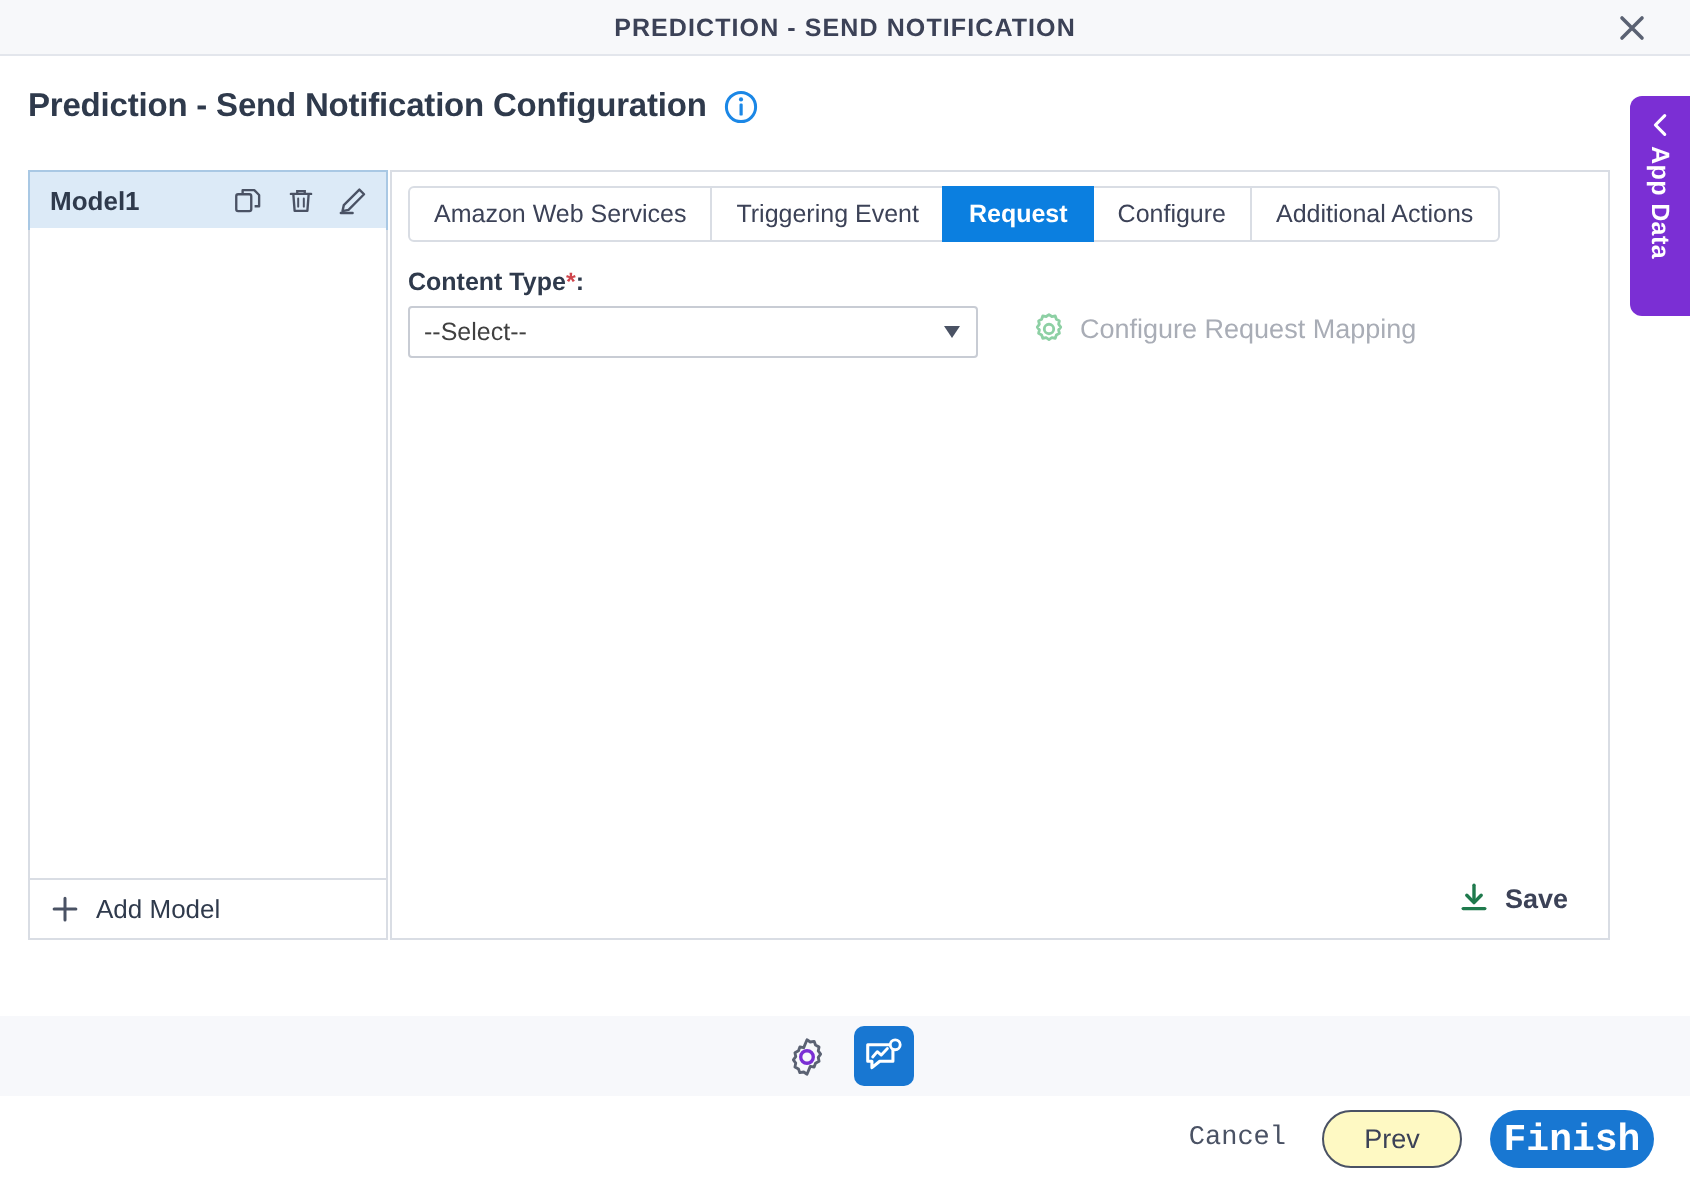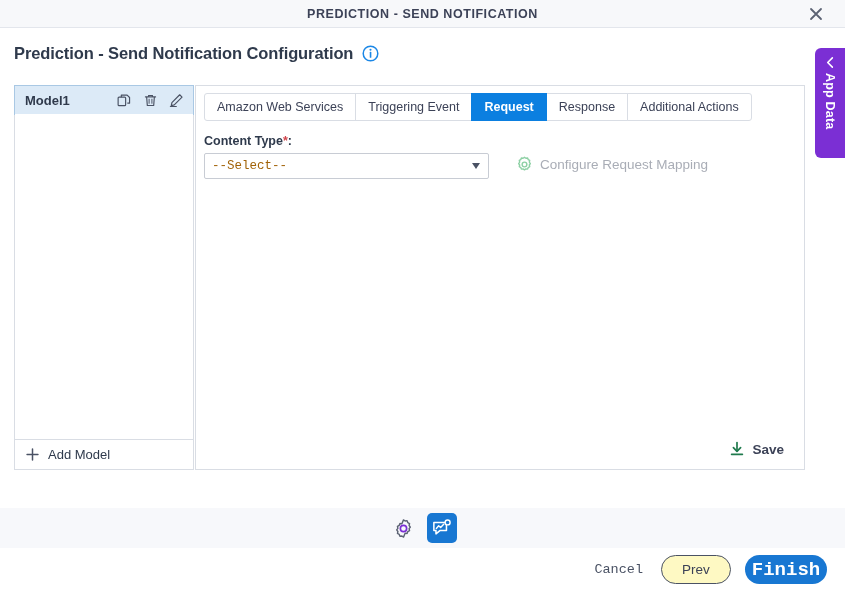--- a/index.html
+++ b/index.html
@@ -124,21 +124,21 @@
   .select-wrap {
     position: relative;
     width: 285px; height: 26px;
     border: 1px solid #c8ccd4;
     border-radius: 2px;
     background: #ffffff;
     display: flex; align-items: center;
     cursor: pointer;
   }
   .select-value {
-    font-size: 12.5px; color: #a16207; padding-left: 7px; font-family: Liberation Mono, monospace;
+    font-size: 12.5px; color: #404040; padding-left: 7px;
   }
   .select-caret {
     position: absolute; right: 8px; top: 50%;
     transform: translateY(-50%);
     width: 0; height: 0;
     border-left: 4.5px solid transparent;
     border-right: 4.5px solid transparent;
     border-top: 6px solid #4a5264;
   }
 
@@ -275,21 +275,21 @@
       <span class="add-model-label">Add Model</span>
     </div>
   </div>
 
   <div class="content-panel">
 
     <div class="tabs">
       <div class="tab">Amazon Web Services</div>
       <div class="tab">Triggering Event</div>
       <div class="tab active">Request</div>
-      <div class="tab">Response</div>
+      <div class="tab">Configure</div>
       <div class="tab">Additional Actions</div>
     </div>
 
     <div class="field-block">
       <div class="field-label">
         <span>Content Type</span><span class="req">*</span><span>:</span>
       </div>
       <div class="select-wrap">
         <span class="select-value">--Select--</span>
         <span class="select-caret"></span>

